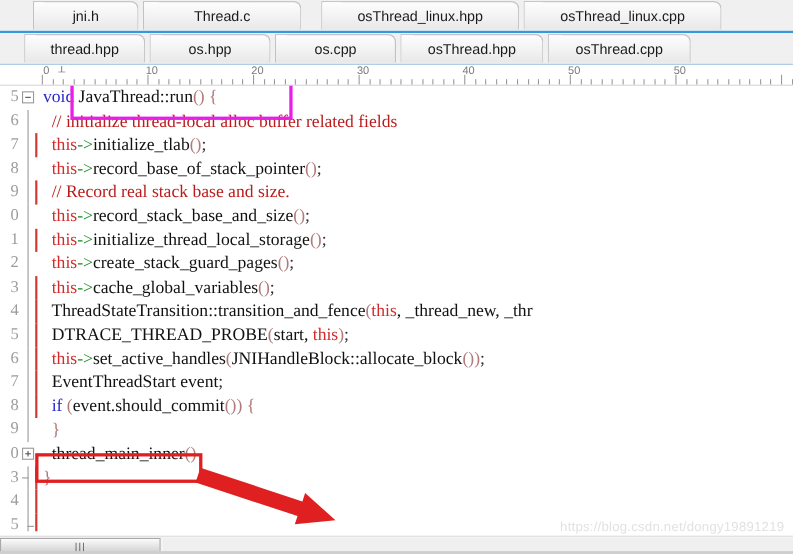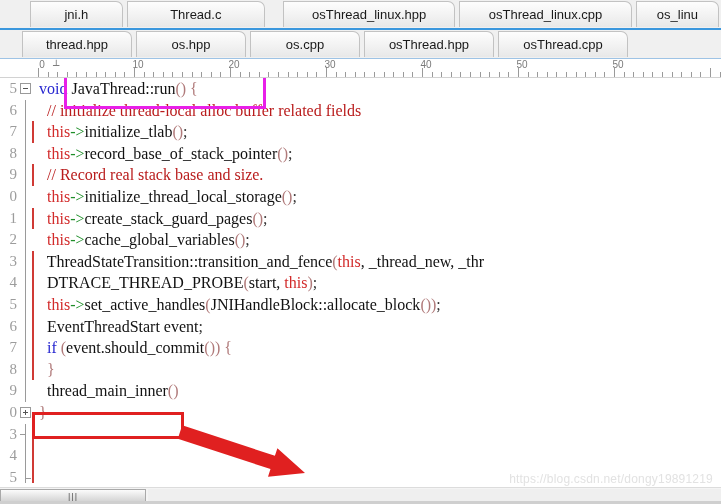--- a/index.html
+++ b/index.html
@@ -281,21 +281,20 @@
 </head>
 <body>
 
 <div id="app">
 
   <div class="tabbar row1" id="tabrow0">
       <div class="tab" style="width: 96px; margin-left: 30px;"><span>jni.h</span></div>
       <div class="tab" style="width: 144px; margin-left: 2px;"><span>Thread.c</span></div>
       <div class="tab" style="width: 180px; margin-left: 16px;"><span>osThread_linux.hpp</span></div>
       <div class="tab" style="width: 180px; margin-left: 2px;"><span>osThread_linux.cpp</span></div>
-      <div class="tab" style="width: 86px; margin-left: 2px;"><span>os_linu</span></div>
     </div>
 
   <div class="tabbar row2" id="tabrow1">
       <div class="tab" style="width: 110px; margin-left: 22px;"><span>thread.hpp</span></div>
       <div class="tab" style="width: 110px; margin-left: 2px;"><span>os.hpp</span></div>
       <div class="tab" style="width: 110px; margin-left: 2px;"><span>os.cpp</span></div>
       <div class="tab" style="width: 130px; margin-left: 2px;"><span>osThread.hpp</span></div>
       <div class="tab" style="width: 130px; margin-left: 2px;"><span>osThread.cpp</span></div>
     </div>
 
@@ -479,20 +478,21 @@
             <div class="changebar" style="top: 0px; height: 21.6px; left: 14px;"></div>
           </div>
         </div>
     </div>
     <div class="codearea" id="codearea">
         <div class="cline"><span class="kw">void</span><span class=""> JavaThread::run</span><span class="paren">()</span><span class=""> </span><span class="brace">{</span></div>
         <div class="cline"><span class="cmt">  // initialize thread-local alloc buffer related fields</span></div>
         <div class="cline"><span class="">  </span><span class="this">this</span><span class="arrow">-&gt;</span><span class="">initialize_tlab</span><span class="paren">()</span><span class="punct">;</span></div>
         <div class="cline"><span class="">  </span><span class="this">this</span><span class="arrow">-&gt;</span><span class="">record_base_of_stack_pointer</span><span class="paren">()</span><span class="punct">;</span></div>
         <div class="cline"><span class="cmt">  // Record real stack base and size.</span></div>
+        <div class="cline"><span class="">  </span><span class="this">this</span><span class="arrow">-&gt;</span><span class="">record_stack_base_and_size</span><span class="paren">()</span><span class="punct">;</span></div>
         <div class="cline"><span class="">  </span><span class="this">this</span><span class="arrow">-&gt;</span><span class="">initialize_thread_local_storage</span><span class="paren">()</span><span class="punct">;</span></div>
         <div class="cline"><span class="">  </span><span class="this">this</span><span class="arrow">-&gt;</span><span class="">create_stack_guard_pages</span><span class="paren">()</span><span class="punct">;</span></div>
         <div class="cline"><span class="">  </span><span class="this">this</span><span class="arrow">-&gt;</span><span class="">cache_global_variables</span><span class="paren">()</span><span class="punct">;</span></div>
         <div class="cline"><span class="">  ThreadStateTransition::transition_and_fence</span><span class="paren">(</span><span class="this">this</span><span class="">, _thread_new, _thr</span></div>
         <div class="cline"><span class="">  DTRACE_THREAD_PROBE</span><span class="paren">(</span><span class="">start, </span><span class="this">this</span><span class="paren">)</span><span class="punct">;</span></div>
         <div class="cline"><span class="">  </span><span class="this">this</span><span class="arrow">-&gt;</span><span class="">set_active_handles</span><span class="paren">(</span><span class="">JNIHandleBlock::allocate_block</span><span class="paren">())</span><span class="punct">;</span></div>
         <div class="cline"><span class="">  EventThreadStart event</span><span class="punct">;</span></div>
         <div class="cline"><span class="">  </span><span class="kw">if</span><span class=""> </span><span class="paren">(</span><span class="">event.should_commit</span><span class="paren">())</span><span class=""> </span><span class="brace">{</span></div>
         <div class="cline"><span class="">  </span><span class="brace">}</span></div>
         <div class="cline"><span class="">  thread_main_inner</span><span class="paren">()</span></div>

